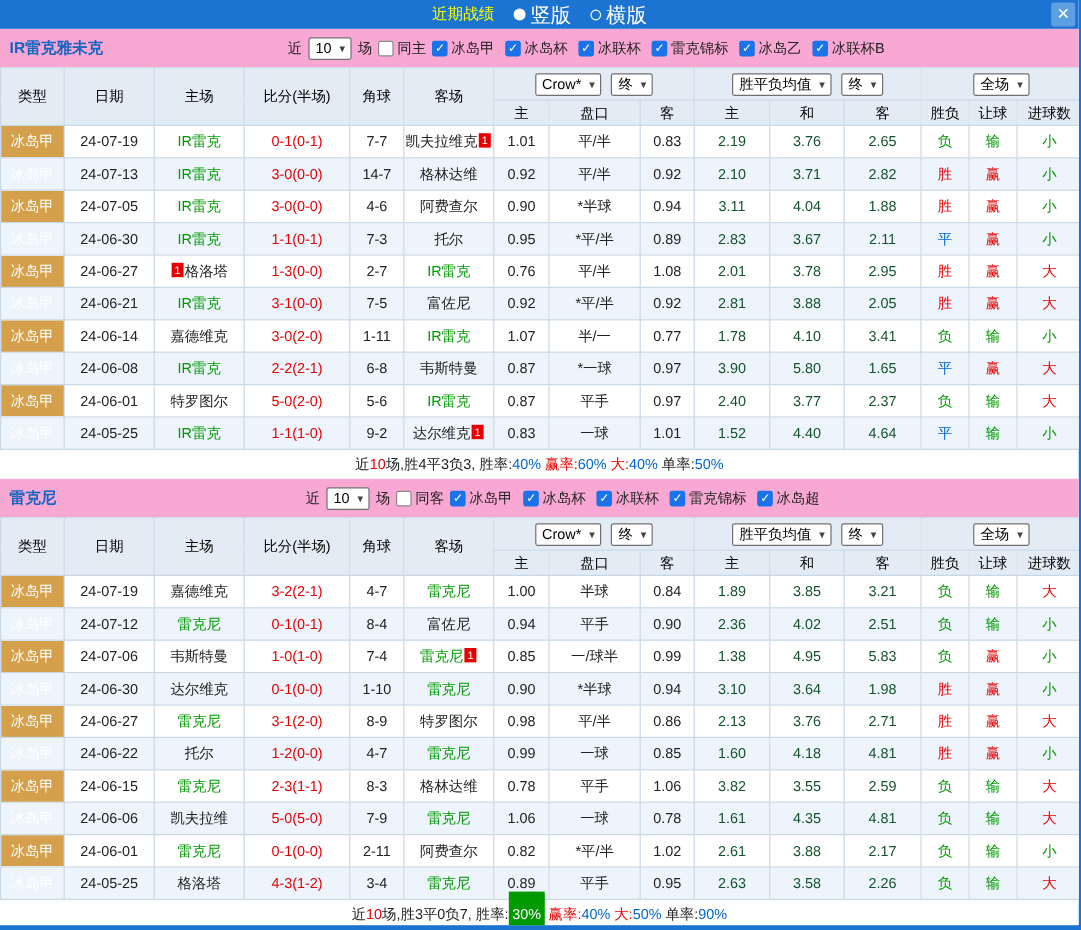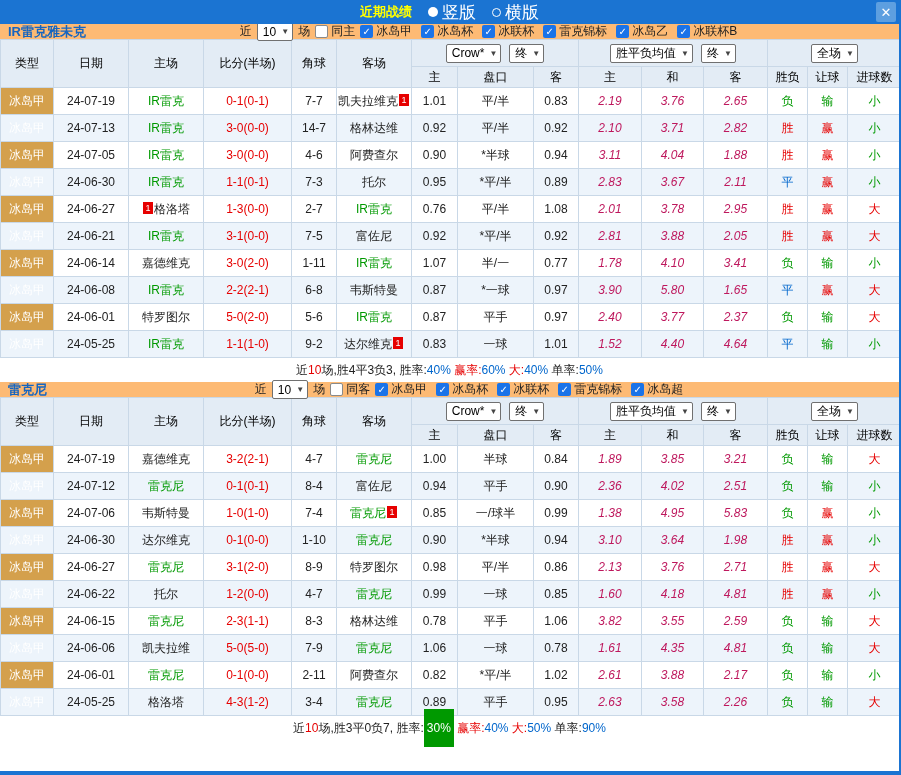--- a/index.html
+++ b/index.html
@@ -14,32 +14,32 @@
     width: 901px; height: 775px;
     border-right: 2px solid #1b74d2;
     border-bottom: 4px solid #1b74d2;
     position: relative; overflow: hidden; background: #fff;
   }
   
   .titlebar {
     height: 24px; background: #1b74d2; color: #fff;
     display: flex; align-items: center; justify-content: center; position: relative;
   }
-  .titlebar .title { color: #ffff00; font-weight: bold; font-size: 13px; }
+  .titlebar .title { color: #ffff00; font-weight: normal; font-size: 13px; }
   .radio-opt { display: inline-flex; align-items: center; gap: 4px; margin-left: 16px; font-size: 17px; cursor: pointer; }
   .radio-on  { width: 10px; height: 10px; border-radius: 50%; background: #fff; display:inline-block; }
   .radio-off { width: 9px; height: 9px; border-radius: 50%; border: 1px solid #fff; display:inline-block; }
   .close-btn {
     position: absolute; right: 3px; top: 2px; width: 20px; height: 20px;
     background: #5d9fe0; border-radius: 2px; color: #fff; font-weight: bold;
     display: flex; align-items: center; justify-content: center; font-size: 13px; cursor: pointer;
   }
   
   .sec-head {
-    height: 15px; background: #fdba74;
+    height: 32px; background: #f9a8d4;
     display: flex; align-items: center; padding: 0 8px;
   }
   .team-name { color: #1565c0; font-weight: bold; font-size: 13px; }
   .filters { display: flex; align-items: center; gap: 5px; margin: 0 auto; color: #222; }
   .mini-select {
     display: inline-flex; align-items: center; justify-content: space-between;
     background: #fff; border: 1px solid #707070; border-radius: 2px;
     height: 19px; padding: 0 3px 0 5px; gap: 5px; cursor: pointer; color:#000;
   }
   .arrow { font-size: 8px; color: #444; }
@@ -52,21 +52,21 @@
   table.stats { width: 901px; border-collapse: collapse; table-layout: fixed; }
   .stats th, .stats td { border: 1px solid #c9d8e7; text-align: center; overflow: hidden; white-space: nowrap; }
   .stats thead th { background: #e3ecf5; font-weight: normal; color: #000; }
   .stats tr.hA th { height: 27px; }
   .stats tr.hB th { height: 21px; }
   .sel-wrap { display: flex; justify-content: center; align-items: center; gap: 8px; }
   .stats tbody td { height: 27px; background: #fff; }
   .stats tbody tr:nth-child(even) td { background: #edf4fb; }
   .stats tbody td.league { background: #d4a04c; color: #fff; }
   td.score { color: #e60000; }
-  td.eu { color: #be185d; font-style: italic; }
+  td.eu { color: #14532d; }
   .focal { color: #009900; }
   .badge {
     display: inline-block; background: #e60000; color: #fff;
     font-size: 9px; line-height: 12px; width: 10px; height: 12px;
     vertical-align: 2px; margin: 0 1px; text-align: center;
   }
   .summary { height: 24px; display: flex; align-items: center; justify-content: center; color: #222; }
   .summary span { white-space: pre; }
   .pct-badge { padding: 12px 3px; }
 </style>

